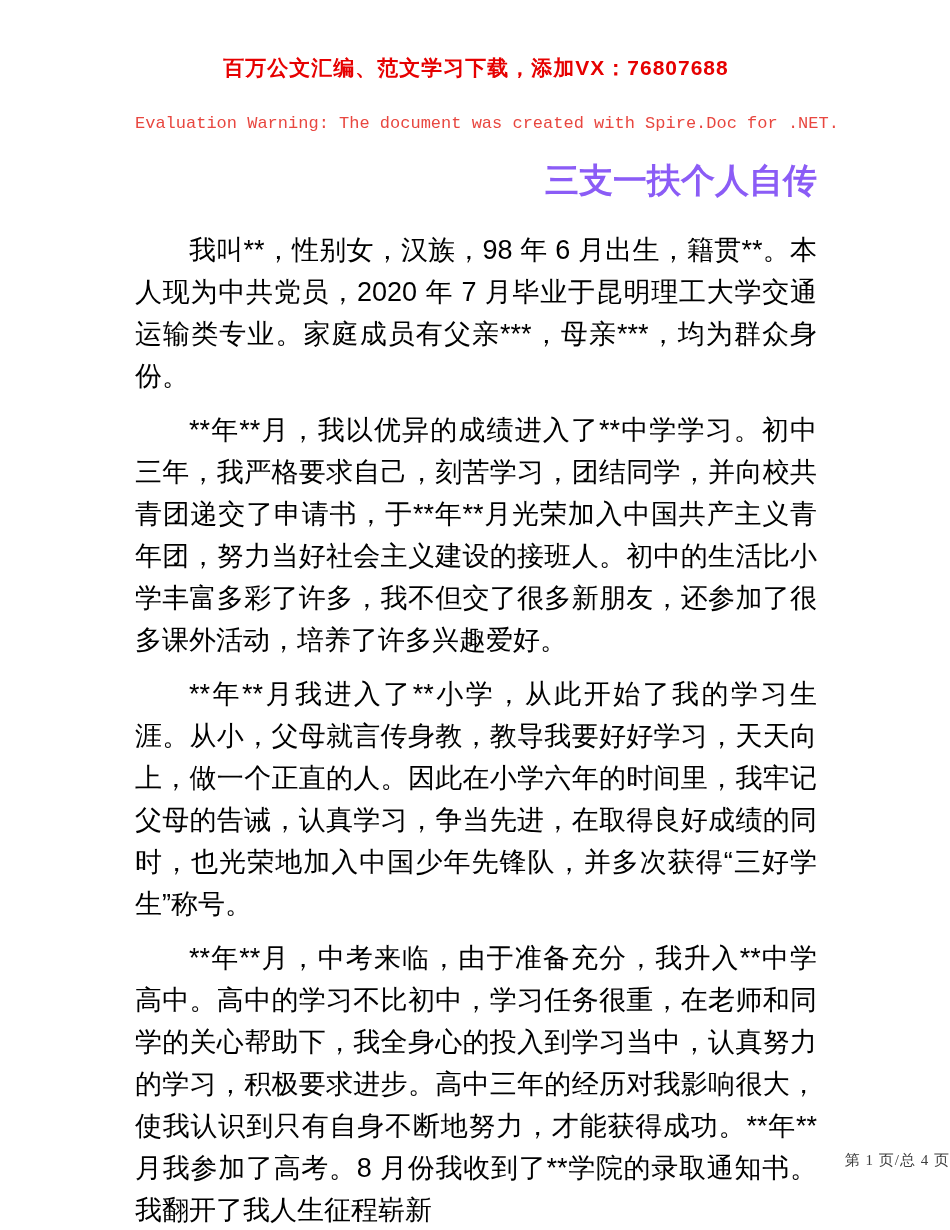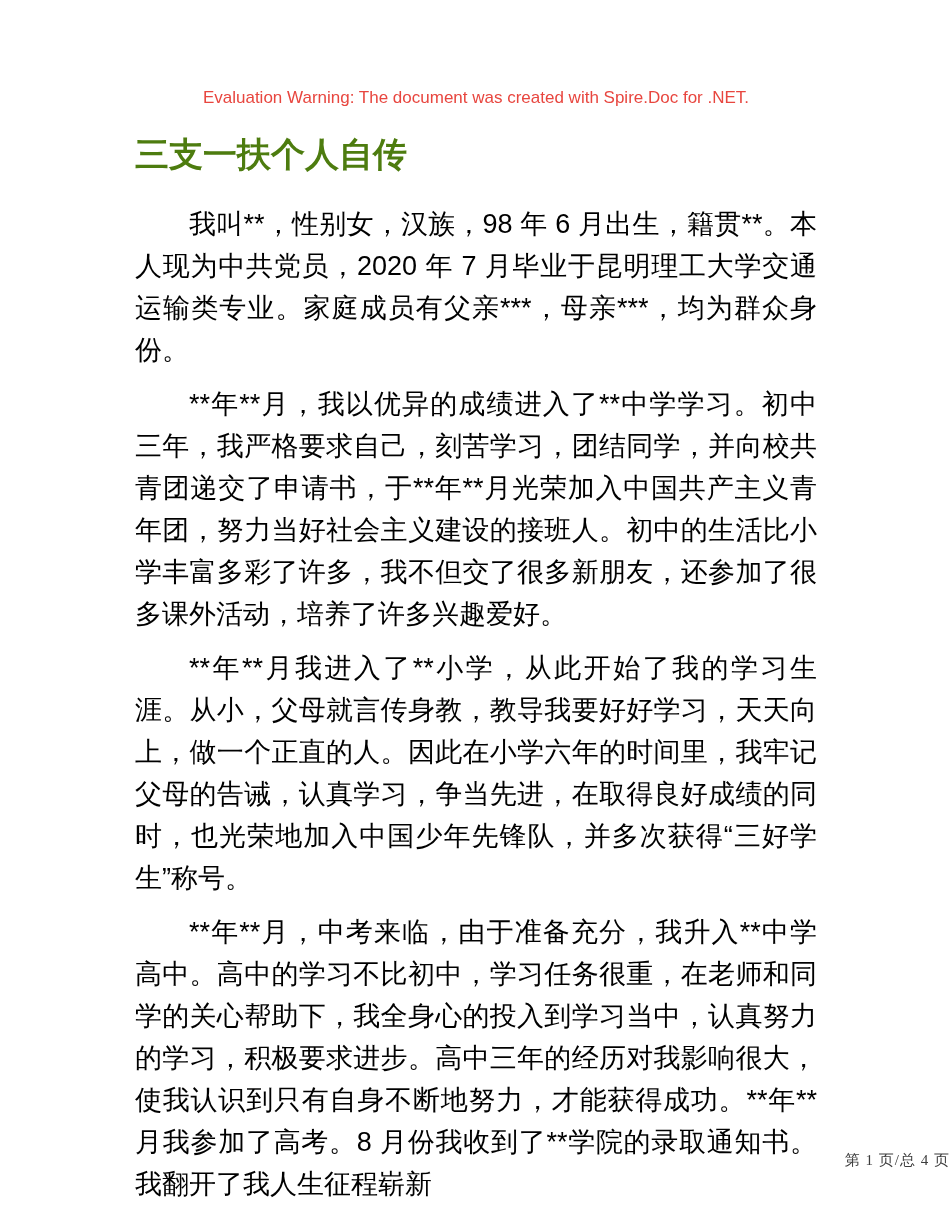--- a/index.html
+++ b/index.html
@@ -20,32 +20,31 @@
   }
   .promo-banner {
     text-align: center;
     font-size: 21px;
     font-weight: bold;
     letter-spacing: 1px;
     line-height: 26px;
   }
   .evaluation-warning {
     margin-top: 32px;
-    font-family: Liberation Sans, sans-serif;
+    font-family: Liberation Mono, monospace;
     font-size: 17px;
     line-height: 22px;
     white-space: nowrap;
-    text-align: center;
   }
   .doc-title {
     margin: 24px 0 0 0;
-    text-align: left;
+    text-align: right;
     font-size: 34px;
     font-weight: bold;
-    color: #4d7c0f;
+    color: #8b5cf6;
     line-height: 42px;
   }
   .doc-body {
     margin-top: 28px;
     font-size: 27px;
     line-height: 42px;
     color: #000000;
     text-align: justify;
   }
   .doc-body p {
@@ -62,20 +61,21 @@
     font-size: 15px;
     color: #3c3c3c;
     letter-spacing: 1px;
   }
 </style>
 </head>
 <body>
 
 <div class="page">
 
+  <div class="promo-banner" style="color: rgb(230, 0, 0);">百万公文汇编、范文学习下载，添加VX：76807688</div>
 
   <div class="evaluation-warning" style="color: rgb(232, 70, 63);">Evaluation Warning: The document was created with Spire.Doc for .NET.</div>
 
   <h1 class="doc-title">三支一扶个人自传</h1>
 
   <div class="doc-body">
     <p>我叫**，性别女，汉族，98 年 6 月出生，籍贯**。本人现为中共党员，2020 年 7 月毕业于昆明理工大学交通运输类专业。家庭成员有父亲***，母亲***，均为群众身份。</p>
     <p>**年**月，我以优异的成绩进入了**中学学习。初中三年，我严格要求自己，刻苦学习，团结同学，并向校共青团递交了申请书，于**年**月光荣加入中国共产主义青年团，努力当好社会主义建设的接班人。初中的生活比小学丰富多彩了许多，我不但交了很多新朋友，还参加了很多课外活动，培养了许多兴趣爱好。</p>
     <p>**年**月我进入了**小学，从此开始了我的学习生涯。从小，父母就言传身教，教导我要好好学习，天天向上，做一个正直的人。因此在小学六年的时间里，我牢记父母的告诫，认真学习，争当先进，在取得良好成绩的同时，也光荣地加入中国少年先锋队，并多次获得“三好学生”称号。</p>
     <p>**年**月，中考来临，由于准备充分，我升入**中学高中。高中的学习不比初中，学习任务很重，在老师和同学的关心帮助下，我全身心的投入到学习当中，认真努力的学习，积极要求进步。高中三年的经历对我影响很大，使我认识到只有自身不断地努力，才能获得成功。**年**月我参加了高考。8 月份我收到了**学院的录取通知书。我翻开了我人生征程崭新</p>

